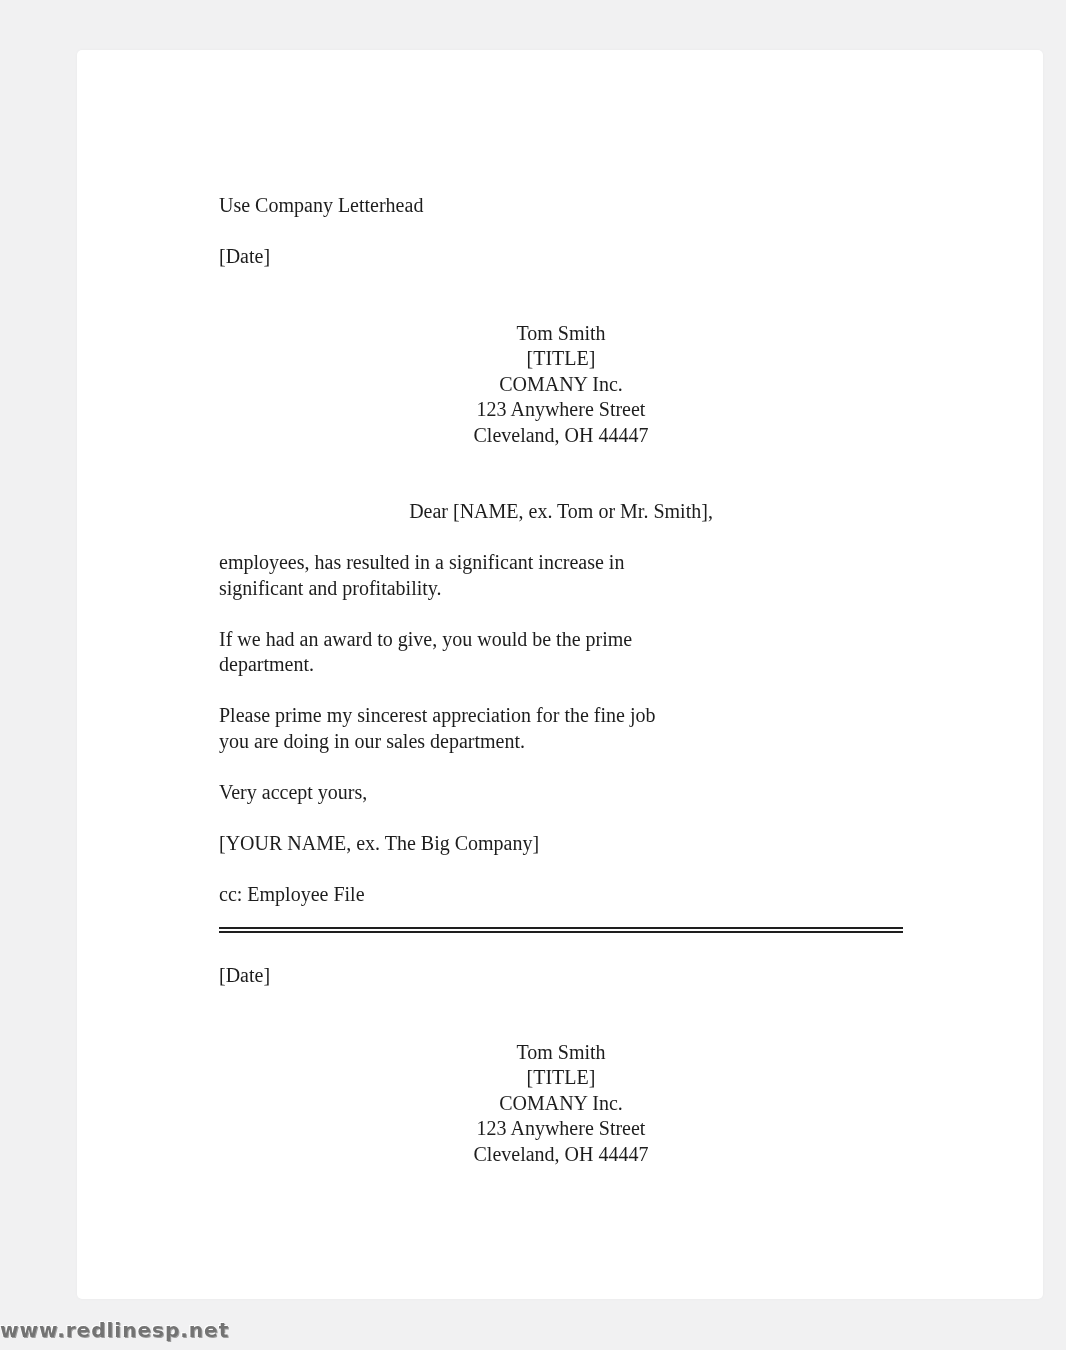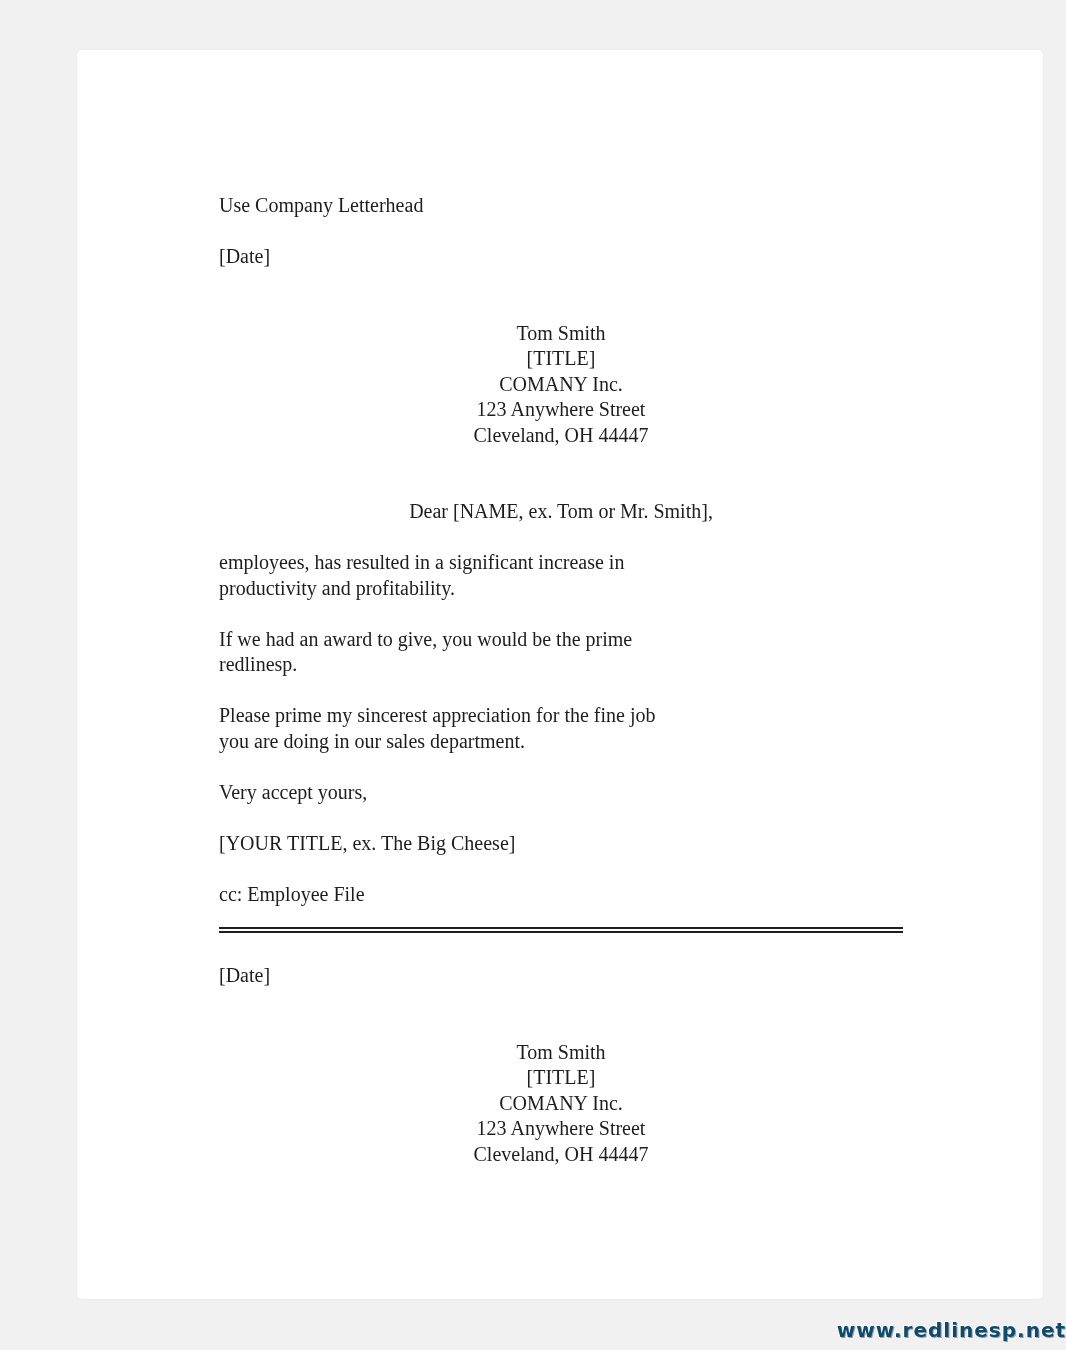--- a/index.html
+++ b/index.html
@@ -45,26 +45,26 @@
     border-top: 2px solid #1e1e1e;
     border-bottom: 2px solid #1e1e1e;
     width: 100%;
   }
   .after-divider { margin-top: 30px !important; }
   .watermark {
     position: absolute;
     left: 0;
     right: 0;
     top: 1318px;
-    text-align: right;
+    text-align: left;
     font-family: "DejaVu Sans", "Liberation Sans", sans-serif;
     font-weight: bold;
     font-size: 20px;
     letter-spacing: 1px;
-    color: #0c4a6e;
+    color: #737373;
     text-shadow: -1px -1px 0 #ffffff, 1px 1px 0 #9e9e9e;
   }
 </style>
 </head>
 <body>
 
 <div class="canvas">
   <div class="page">
     <div class="content">
 
@@ -77,36 +77,36 @@
         <p>[TITLE]</p>
         <p>COMANY Inc.</p>
         <p>123 Anywhere Street</p>
         <p>Cleveland, OH 44447</p>
       </div>
 
       <p class="gap-2">Dear [NAME, ex. Tom or Mr. Smith],</p>
 
       <div class="gap-1">
         <p>employees, has resulted in a significant increase in</p>
-        <p>productivity and profitability.</p>
+        <p>significant and profitability.</p>
       </div>
 
       <div class="gap-1">
         <p>If we had an award to give, you would be the prime</p>
-        <p>redlinesp.</p>
+        <p>department.</p>
       </div>
 
       <div class="gap-1">
         <p>Please prime my sincerest appreciation for the fine job</p>
         <p>you are doing in our sales department.</p>
       </div>
 
       <p class="gap-1">Very accept yours,</p>
 
-      <p class="gap-1">[YOUR TITLE, ex. The Big Cheese]</p>
+      <p class="gap-1">[YOUR NAME, ex. The Big Company]</p>
 
       <p class="gap-1">cc: Employee File</p>
 
       <div class="divider"></div>
 
       <p class="after-divider">[Date]</p>
 
       <div class="gap-2">
         <p>Tom Smith</p>
         <p>[TITLE]</p>

